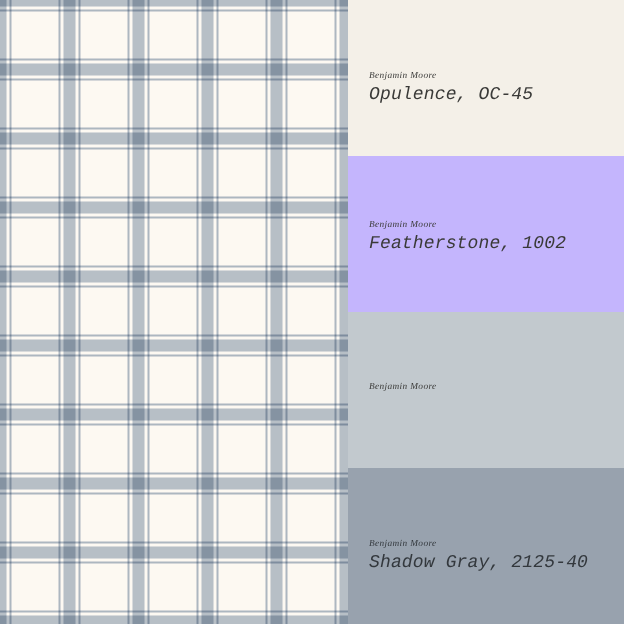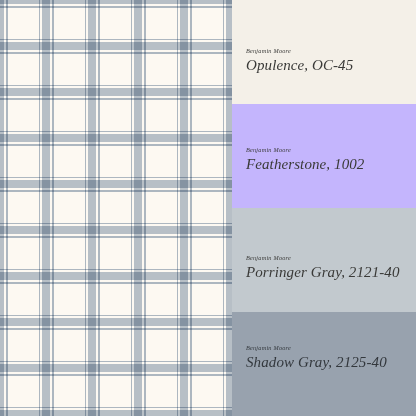--- a/index.html
+++ b/index.html
@@ -68,23 +68,23 @@
     font-family: "Liberation Serif", serif;
     font-style: italic;
     font-size: 6.2px;
     letter-spacing: 0.25px;
     color: #3a3a38;
     line-height: 1.1;
     margin: 0 0 2px 0;
     white-space: nowrap;
   }
   .cname {
-    font-family: Liberation Serif, serif;
+    font-family: Liberation Mono, monospace;
     font-style: italic;
-    font-size: 15px;
+    font-size: 12px;
     letter-spacing: 0.1px;
     color: #2e2e2c;
     line-height: 1.1;
     margin: 0;
     white-space: nowrap;
   }
 </style>
 </head>
 <body>
 
@@ -107,25 +107,24 @@
     <div class="swatch" style="background: #c4b5fd;">
       <div class="swatch-text" style="top: 43px;">
         <p class="brand" style="color: rgb(58, 58, 56);">Benjamin Moore</p>
         <p class="cname" style="color: rgb(58, 58, 56);">Featherstone, 1002</p>
       </div>
     </div>
 
     <div class="swatch" style="background: rgb(194, 201, 206);">
       <div class="swatch-text" style="top: 47px;">
         <p class="brand" style="color: rgb(58, 58, 56);">Benjamin Moore</p>
-        <p class="cname" style="color: rgb(58, 58, 56);">Porringer Gray, 2121-40</p>
       </div>
     </div>
 
     <div class="swatch" style="background: rgb(152, 162, 174);">
-      <div class="swatch-text" style="top: 33px;">
+      <div class="swatch-text" style="top: 48px;">
         <p class="brand" style="color: rgb(51, 56, 61);">Benjamin Moore</p>
         <p class="cname" style="color: rgb(51, 56, 61);">Shadow Gray, 2125-40</p>
       </div>
     </div>
 
   </div>
 </div>
 
 </body></html>

